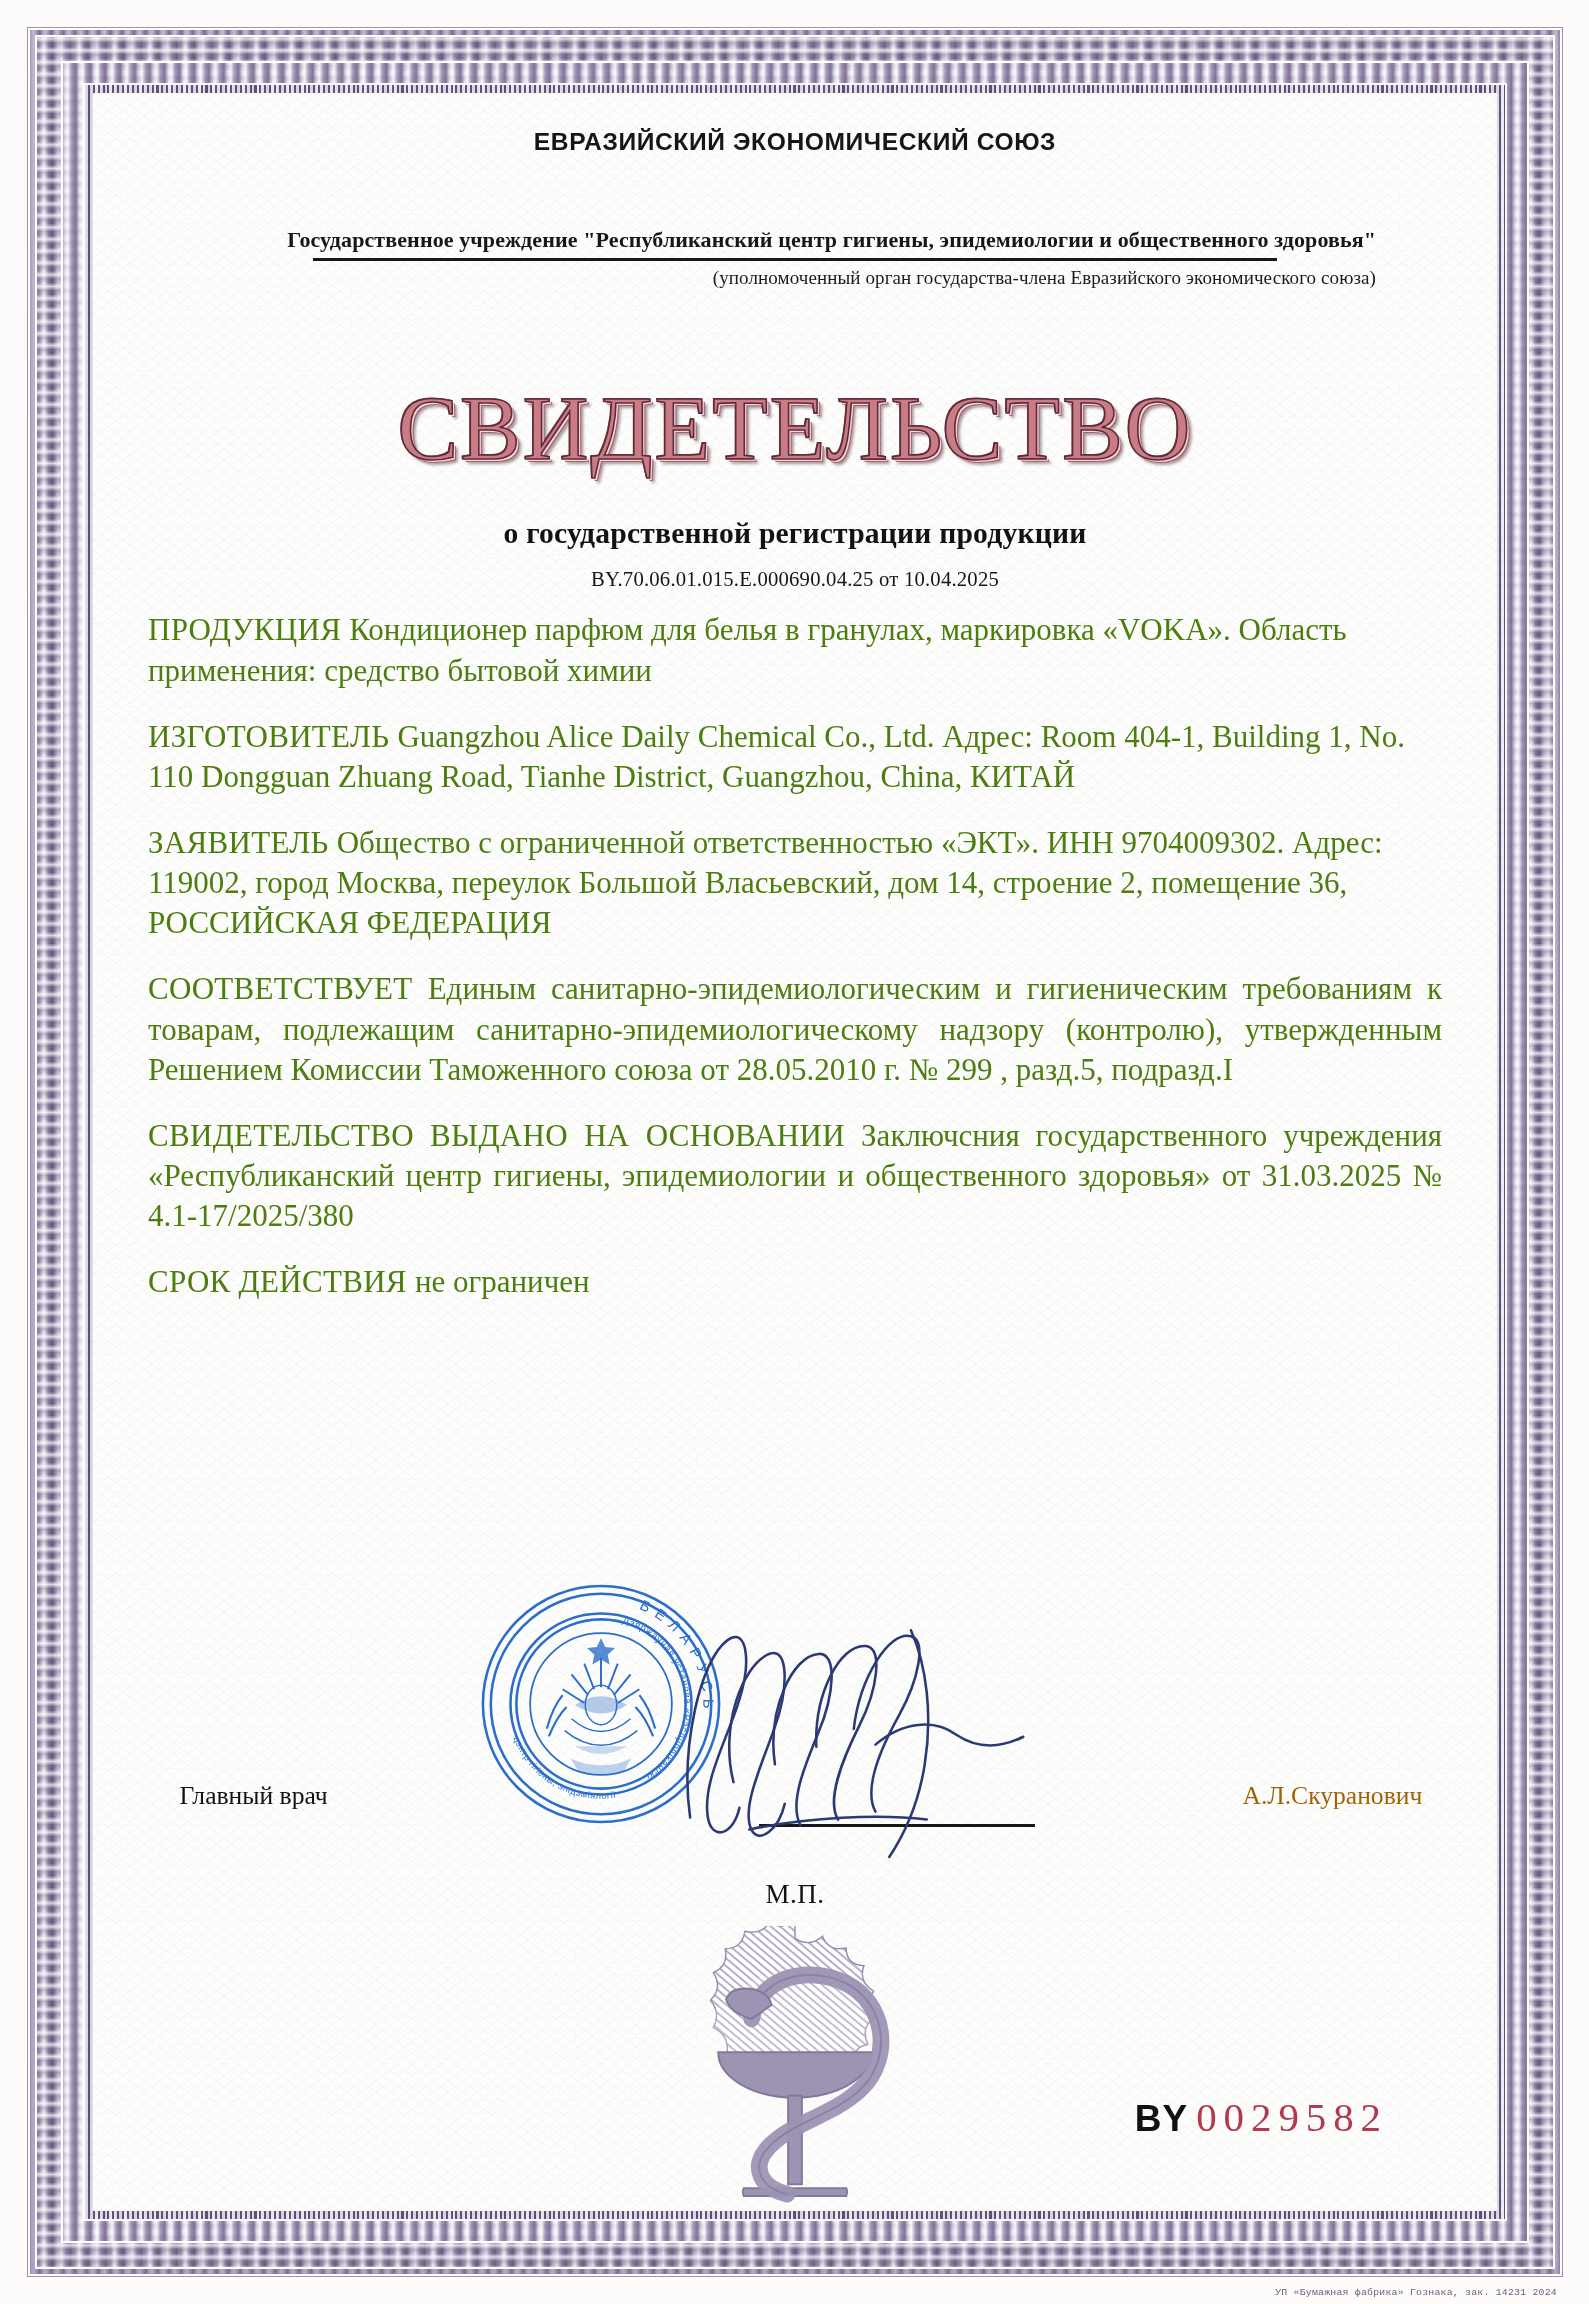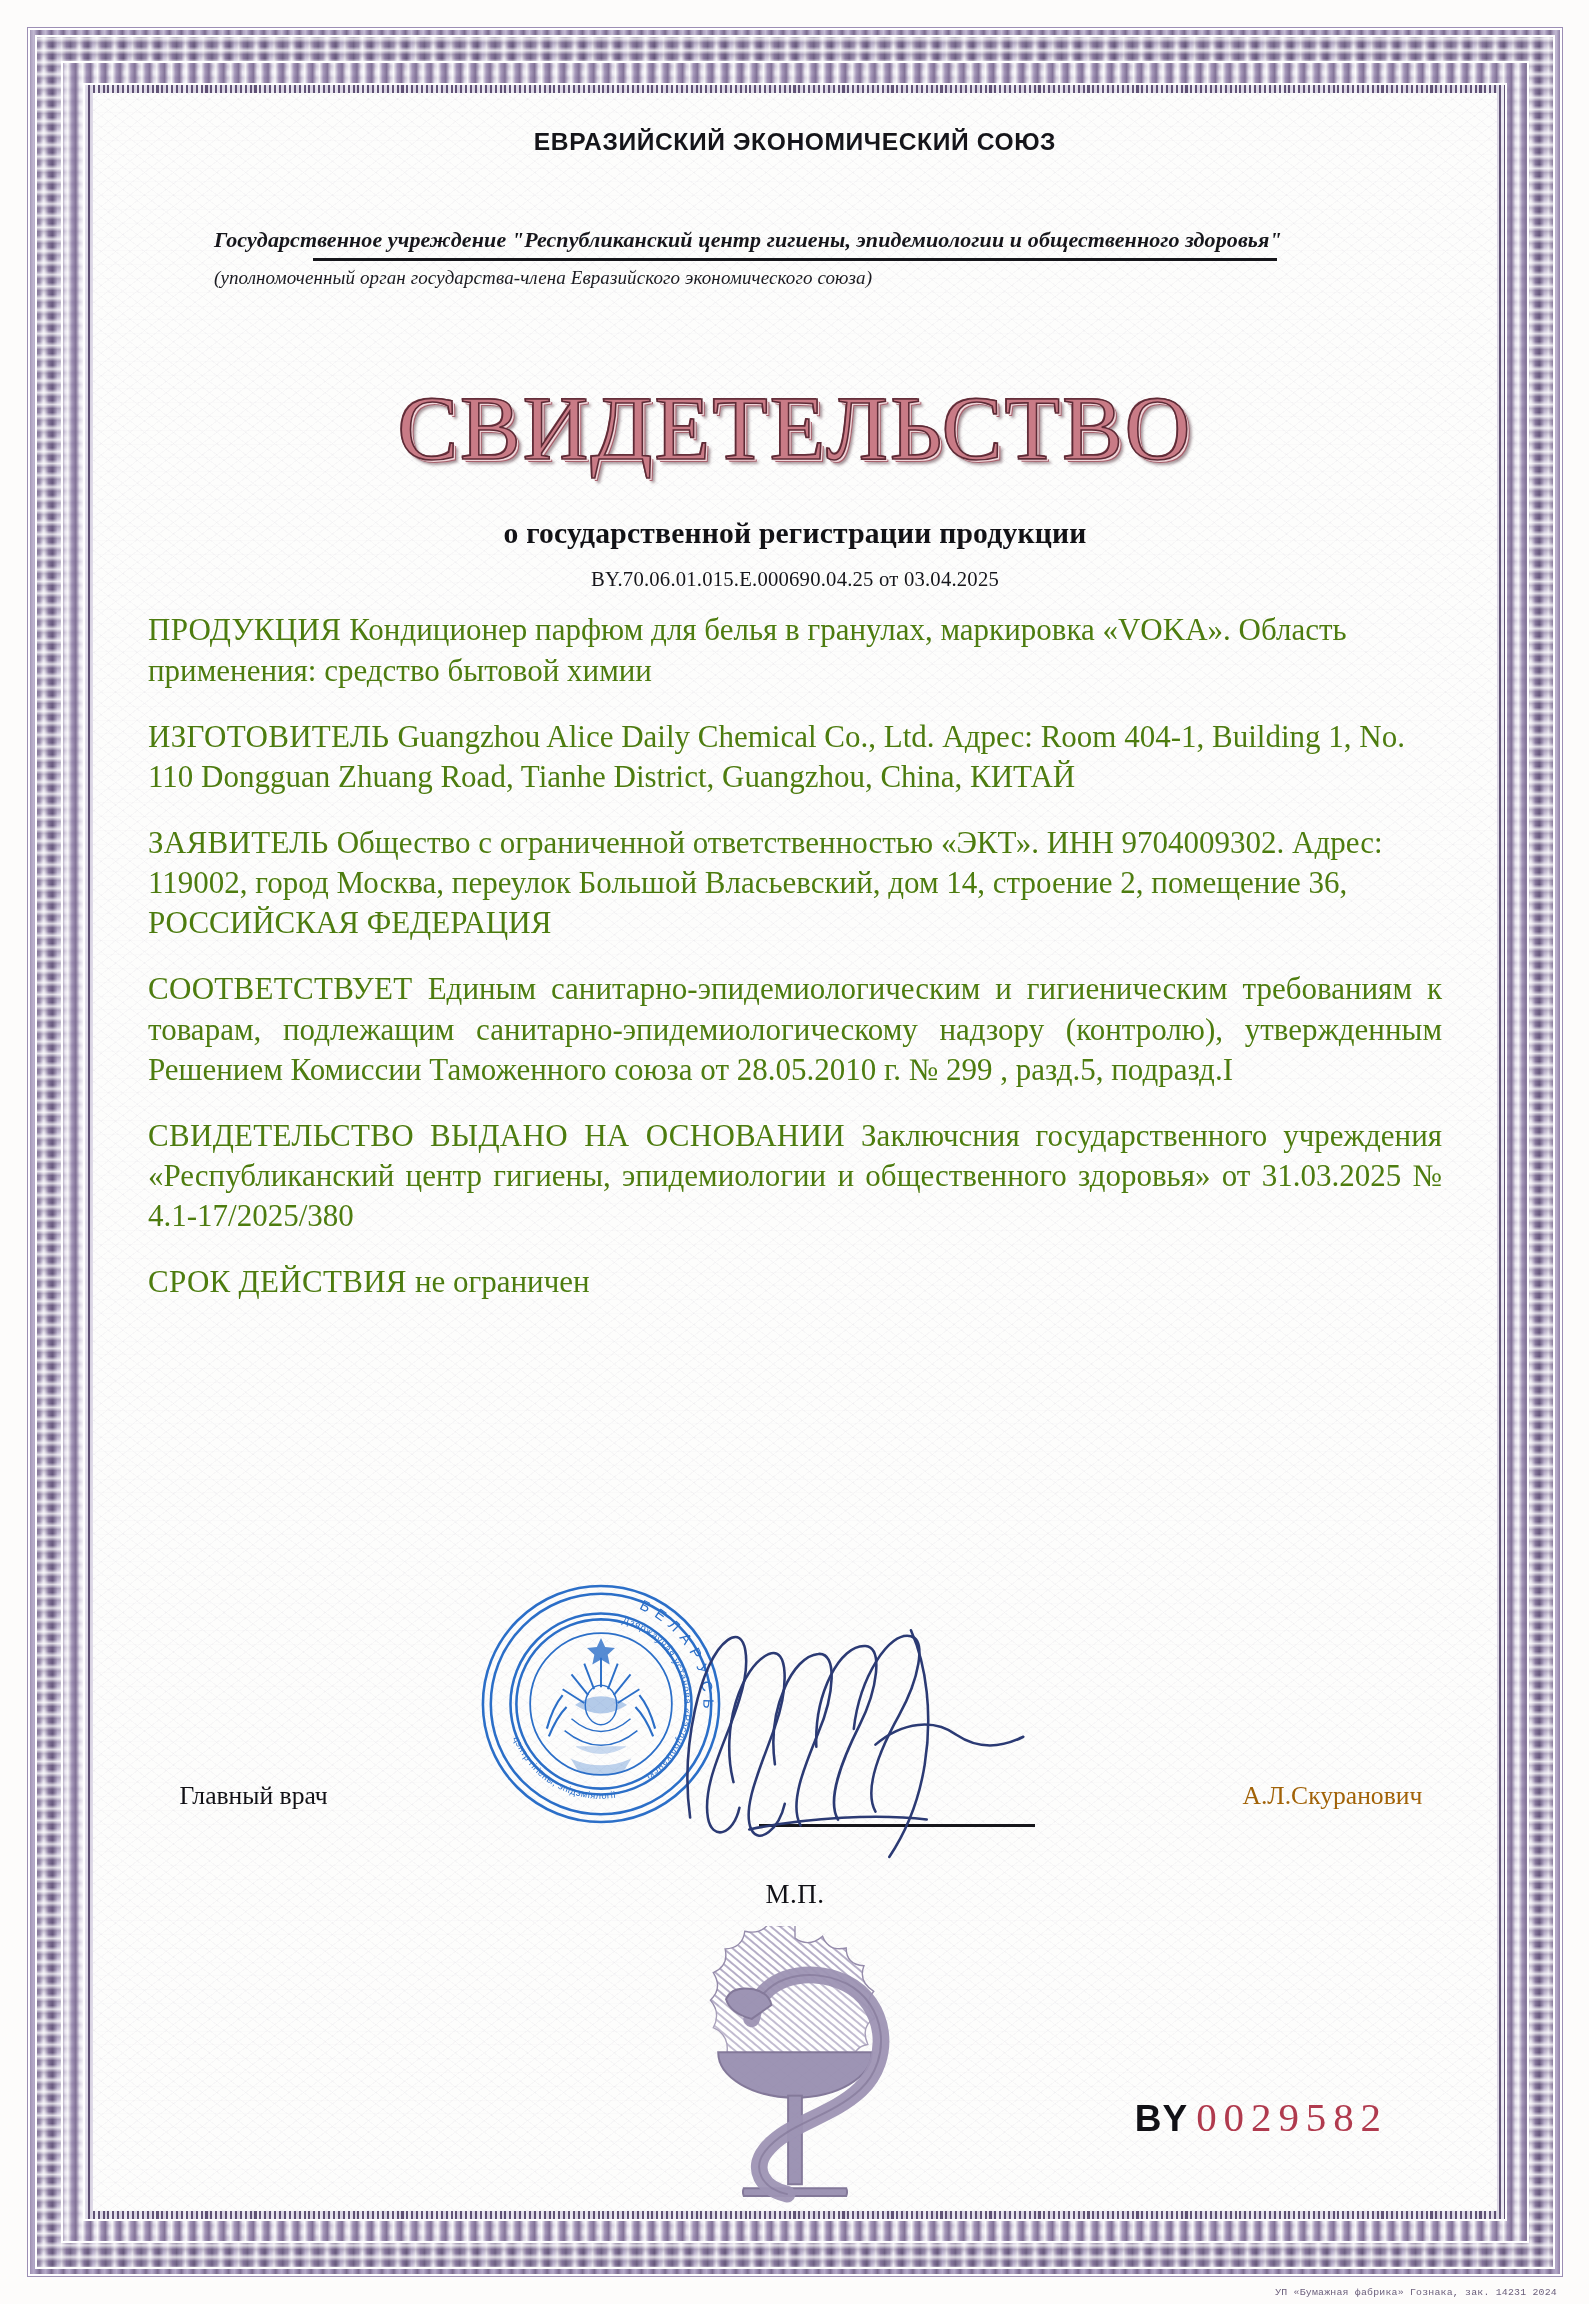--- a/index.html
+++ b/index.html
@@ -91,22 +91,21 @@
     font-weight:bold;
     font-size:24.6px;
     letter-spacing:0.6px;
     color:#15151a;
     margin:0 0 69px 0;
   }
 
   .org-block{
     margin:0 auto;
     width:1162px;
-    text-align:left;
-    font-style:italic;
+    text-align:right;
   }
   .org-name{
     font-family:"Liberation Serif", serif;
     font-weight:bold;
     font-size:22px;
     line-height:1.33;
     color:#16161b;
     letter-spacing:0.1px;
   }
   .org-rule{
@@ -280,21 +279,21 @@
     <div class="org-block">
       <div class="org-name">Государственное учреждение "Республиканский центр гигиены, эпидемиологии и общественного здоровья"</div>
       <div class="org-rule"></div>
       <div class="org-sub">(уполномоченный орган государства-члена Евразийского экономического союза)</div>
     </div>
 
     <div class="main-title">СВИДЕТЕЛЬСТВО</div>
 
     <div class="sub-title">о государственной регистрации продукции</div>
 
-    <div class="reg-number">BY.70.06.01.015.E.000690.04.25 от 03.04.2025</div>
+    <div class="reg-number">BY.70.06.01.015.E.000690.04.25 от 10.04.2025</div>
 
     <div class="body-sections">
 
       <p class="sec">
         <span class="lbl">ПРОДУКЦИЯ </span>
         <span>Кондиционер парфюм для белья в гранулах, маркировка «VOKA». Область применения: средство бытовой химии</span>
       </p>
 
       <p class="sec">
         <span class="lbl">ИЗГОТОВИТЕЛЬ </span>

